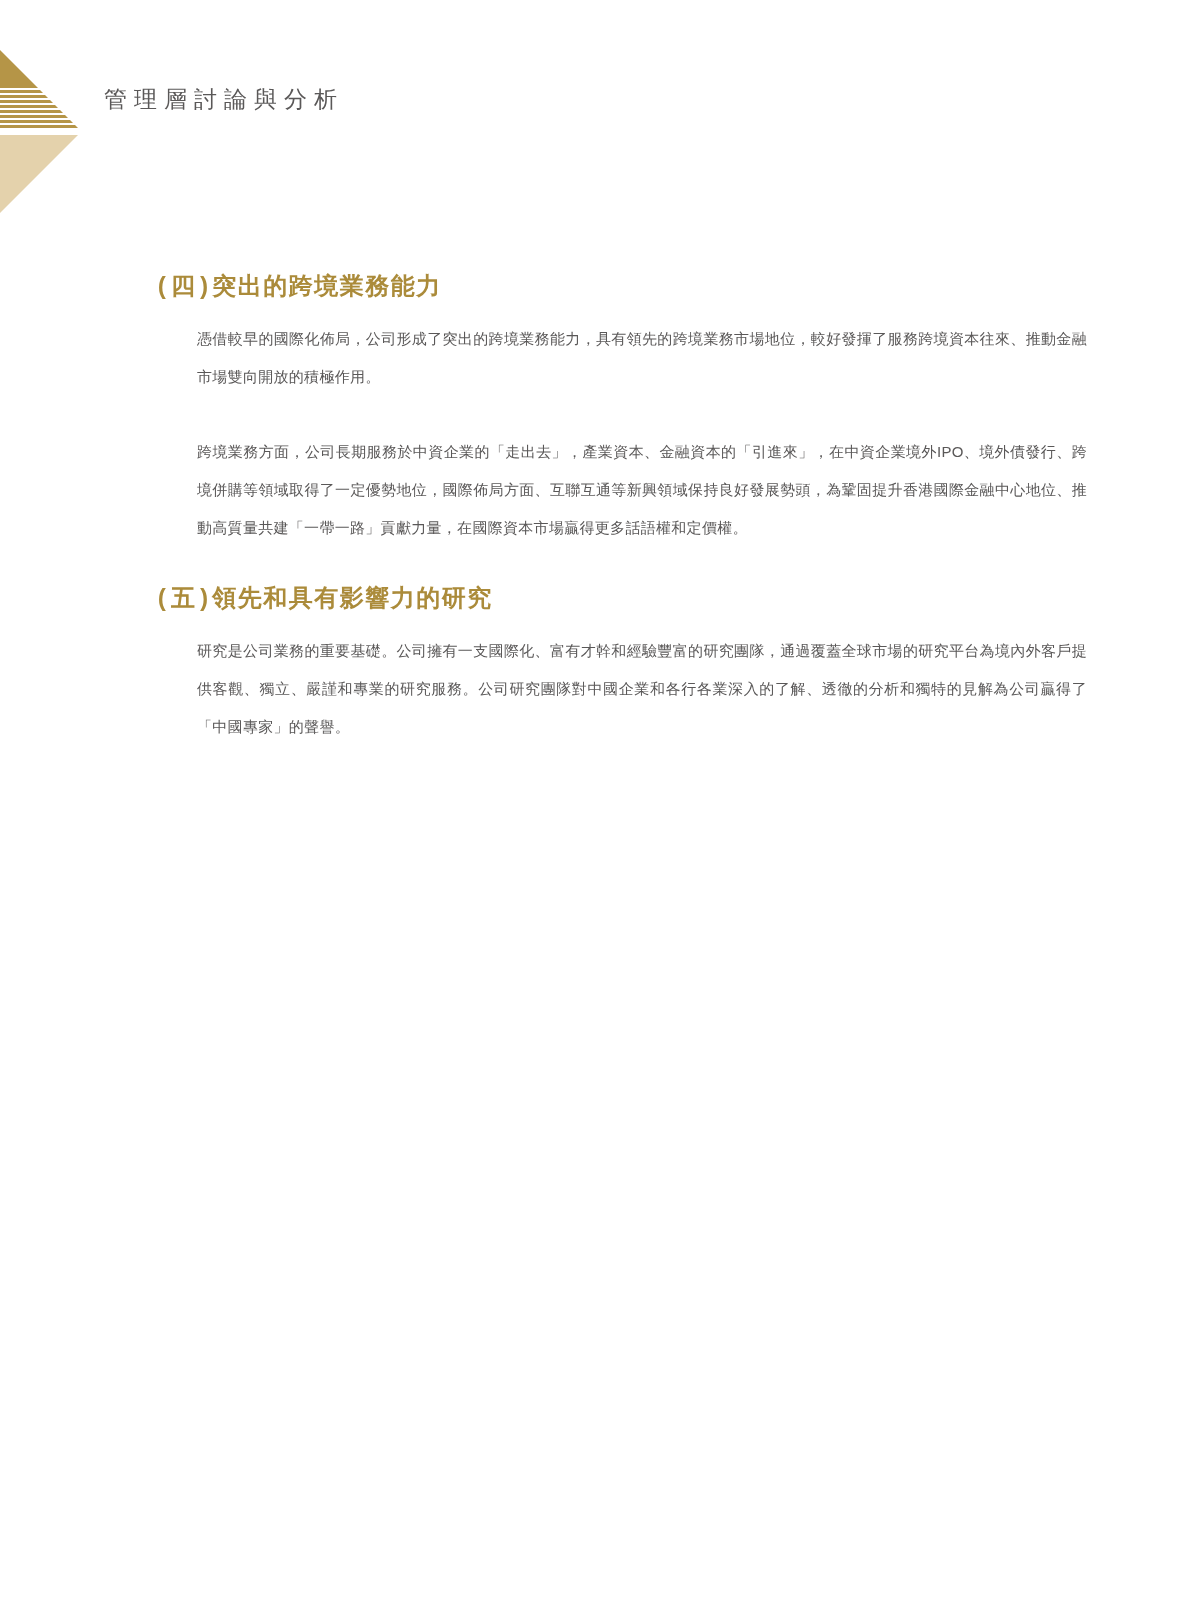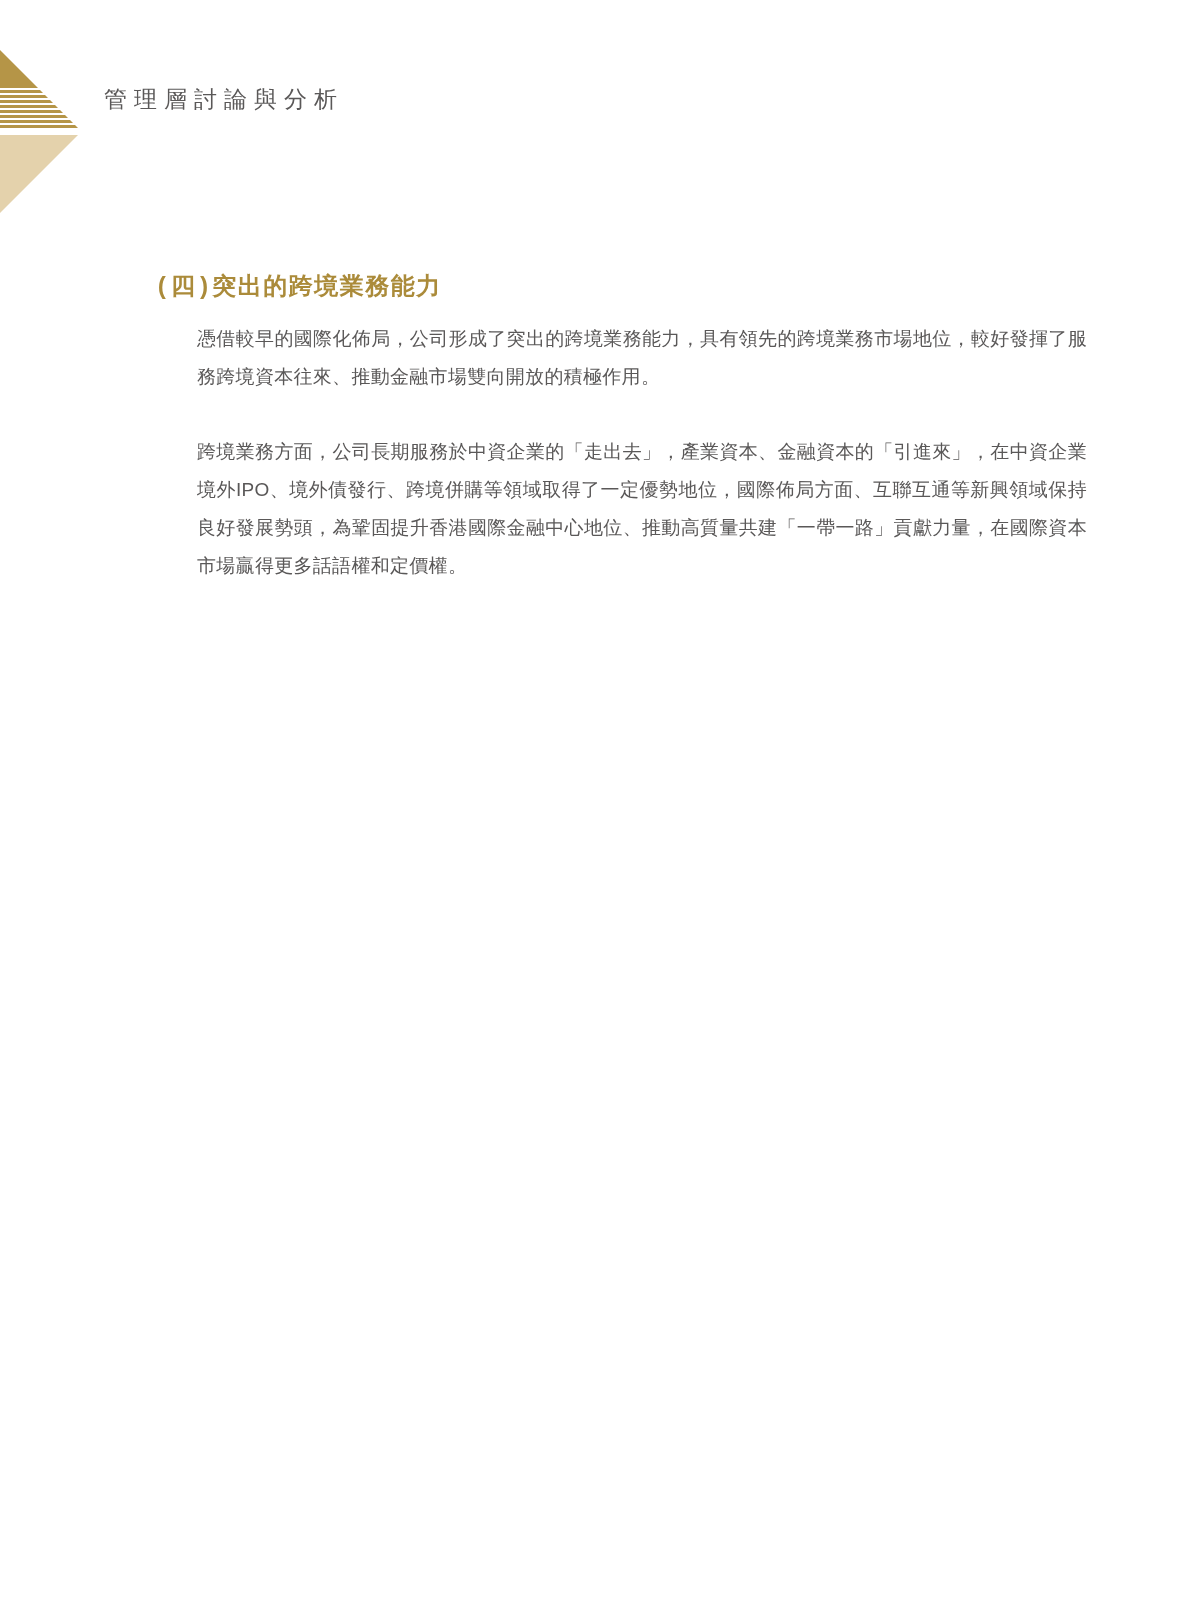--- a/index.html
+++ b/index.html
@@ -46,21 +46,21 @@
   .sec-heading {
     font-family: Liberation Mono, monospace;
     font-size: 24px;
     font-weight: bold;
     color: #ab8b3a;
     letter-spacing: 1.5px;
     line-height: 32px;
     margin: 0 0 16px 0;
   }
   .content p {
-    font-size: 19px;
+    font-size: 15px;
     line-height: 38px;
     text-align: justify;
     padding-left: 42px;
     margin: 0 0 37px 0;
     letter-spacing: 0.3px;
   }
   .page-number {
     position: absolute;
     left: 107px;
     top: 1525px;
@@ -97,20 +97,22 @@
 
   <div class="content">
 
     <h2 class="sec-heading">(四)突出的跨境業務能力</h2>
 
     <p>憑借較早的國際化佈局，公司形成了突出的跨境業務能力，具有領先的跨境業務市場地位，較好發揮了服務跨境資本往來、推動金融市場雙向開放的積極作用。</p>
 
 
     <p>跨境業務方面，公司長期服務於中資企業的「走出去」，產業資本、金融資本的「引進來」，在中資企業境外IPO、境外債發行、跨境併購等領域取得了一定優勢地位，國際佈局方面、互聯互通等新興領域保持良好發展勢頭，為鞏固提升香港國際金融中心地位、推動高質量共建「一帶一路」貢獻力量，在國際資本市場贏得更多話語權和定價權。</p>
 
+    <h2 class="sec-heading">(五)領先和具有影響力的研究</h2>
 
+    <p>研究是公司業務的重要基礎。公司擁有一支國際化、富有才幹和經驗豐富的研究團隊，通過覆蓋全球市場的研究平台為境內外客戶提供客觀、獨立、嚴謹和專業的研究服務。公司研究團隊對中國企業和各行各業深入的了解、透徹的分析和獨特的見解為公司贏得了「中國專家」的聲譽。</p>
 
 
   </div>
 
   <div class="page-number">020</div>
 
 </div>
 
 </body></html>

